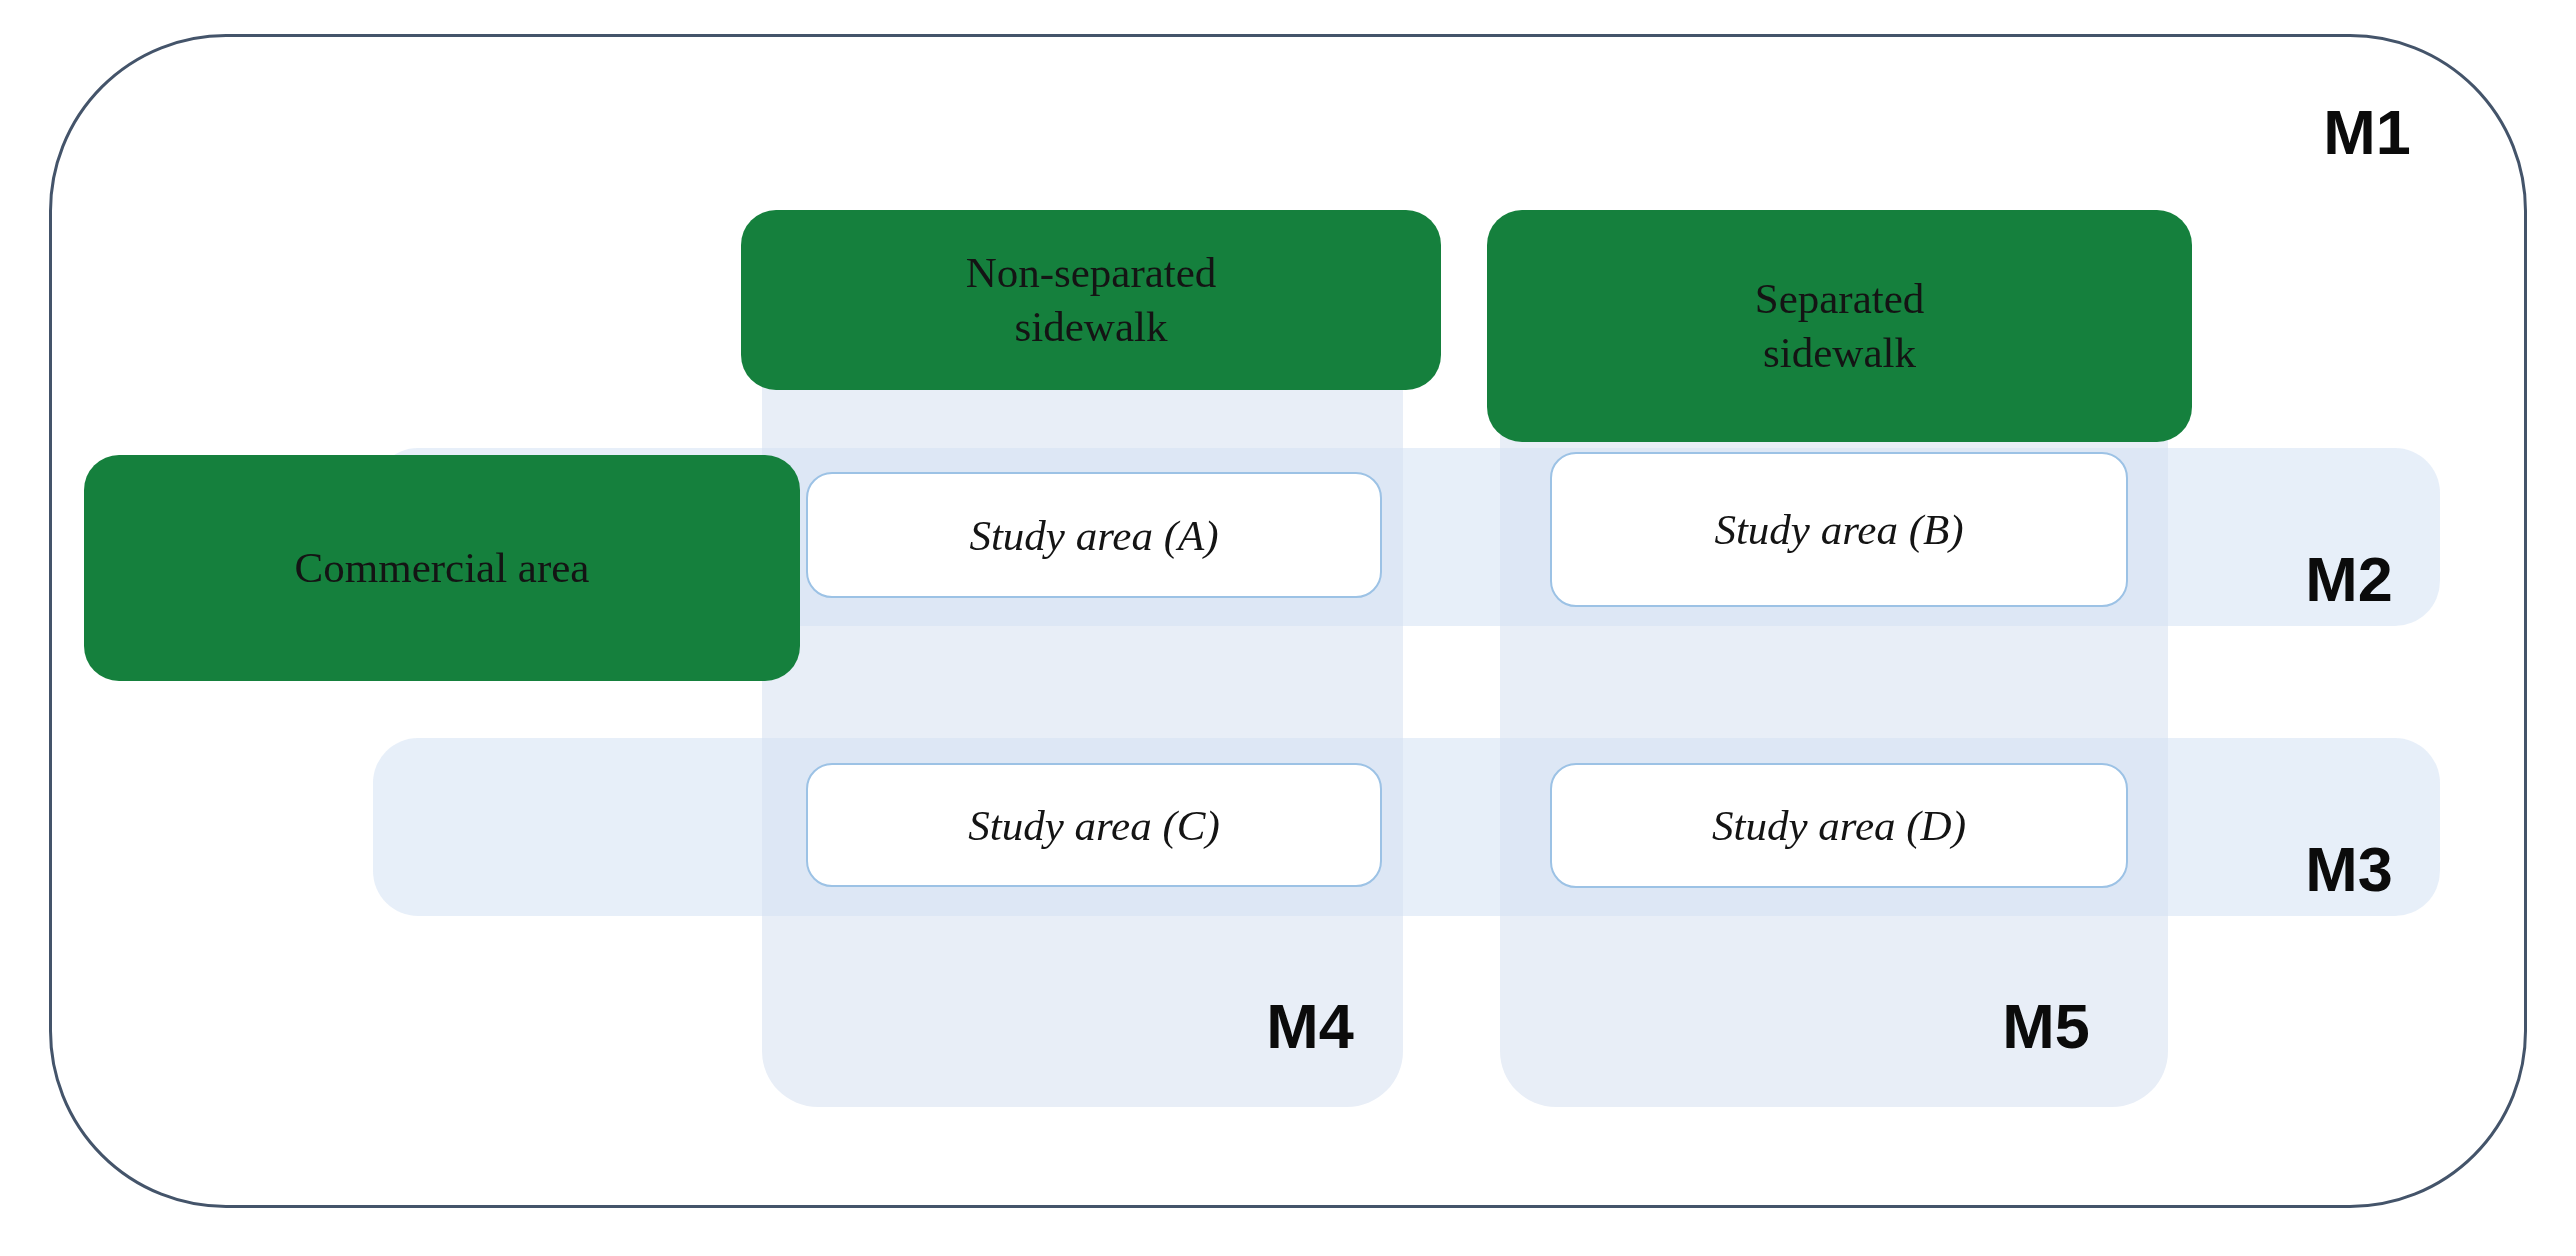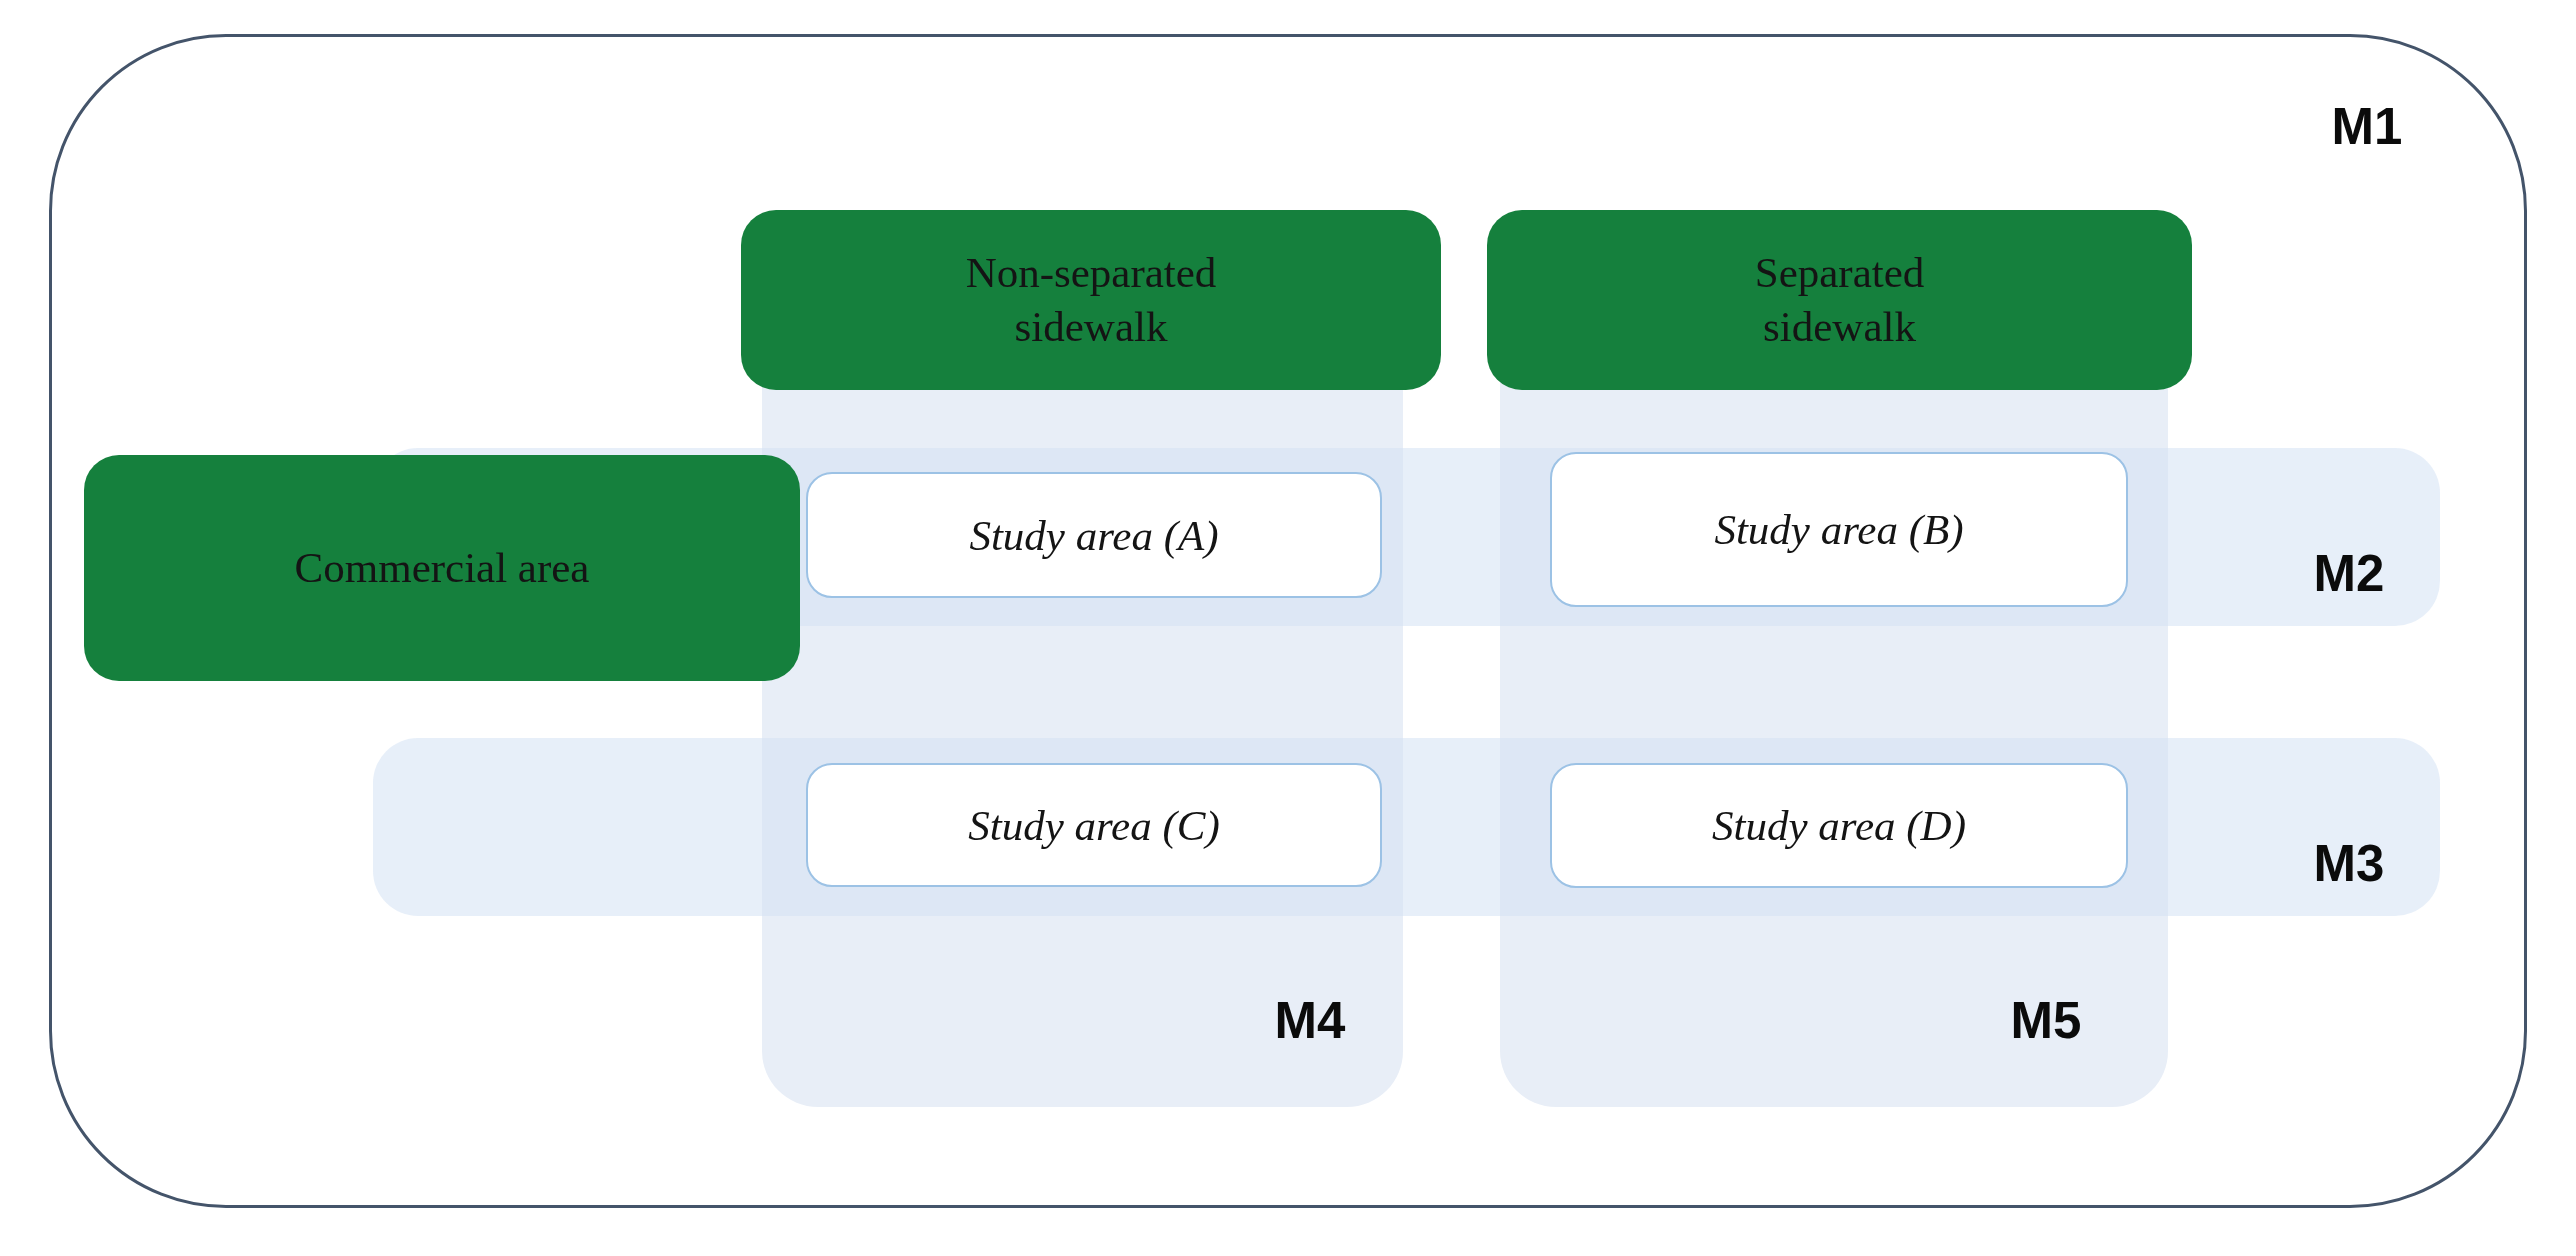--- a/index.html
+++ b/index.html
@@ -58,21 +58,21 @@
     justify-content: center;
     text-align: center;
     color: #141414;
   }
   .header-box .header-text {
     font-size: 43px;
     line-height: 1.26;
     white-space: pre-line;
   }
   .col-header-1 { left: 741px;  top: 210px; width: 700px; height: 180px; }
-  .col-header-2 { left: 1487px; top: 210px; width: 705px; height: 180px; }
+  .col-header-2 { left: 1487px; top: 210px; width: 705px; height: 232px; }
   .row-header-1 { left: 84px; top: 421px; width: 716px; height: 226px; margin-top: 34px; }
   .row-header-2 { left: 84px; top: 710px; width: 608px; height: 228px; }
   
   .study-box {
     position: absolute;
     background: #ffffff;
     border: 2.8px solid #9cc2e5;
     border-radius: 26px;
     box-sizing: border-box;
     display: flex;
@@ -84,21 +84,21 @@
   }
   .study-a { left: 806px;  top: 472px; width: 576px; height: 126px; }
   .study-b { left: 1550px; top: 452px; width: 578px; height: 155px; }
   .study-c { left: 806px;  top: 763px; width: 576px; height: 124px; }
   .study-d { left: 1550px; top: 763px; width: 578px; height: 125px; }
   
   .m-label {
     position: absolute;
     font-family: "Liberation Sans", sans-serif;
     font-weight: bold;
-    font-size: 51px;
+    font-size: 63px;
     color: #0b0b0b;
     width: 140px;
     text-align: center;
     line-height: 1;
   }
   .m1 { left: 2297px; top: 101px; }
   .m2 { left: 2279px; top: 548px; }
   .m3 { left: 2279px; top: 838px; }
   .m4 { left: 1240px; top: 995px; }
   .m5 { left: 1976px; top: 995px; }

